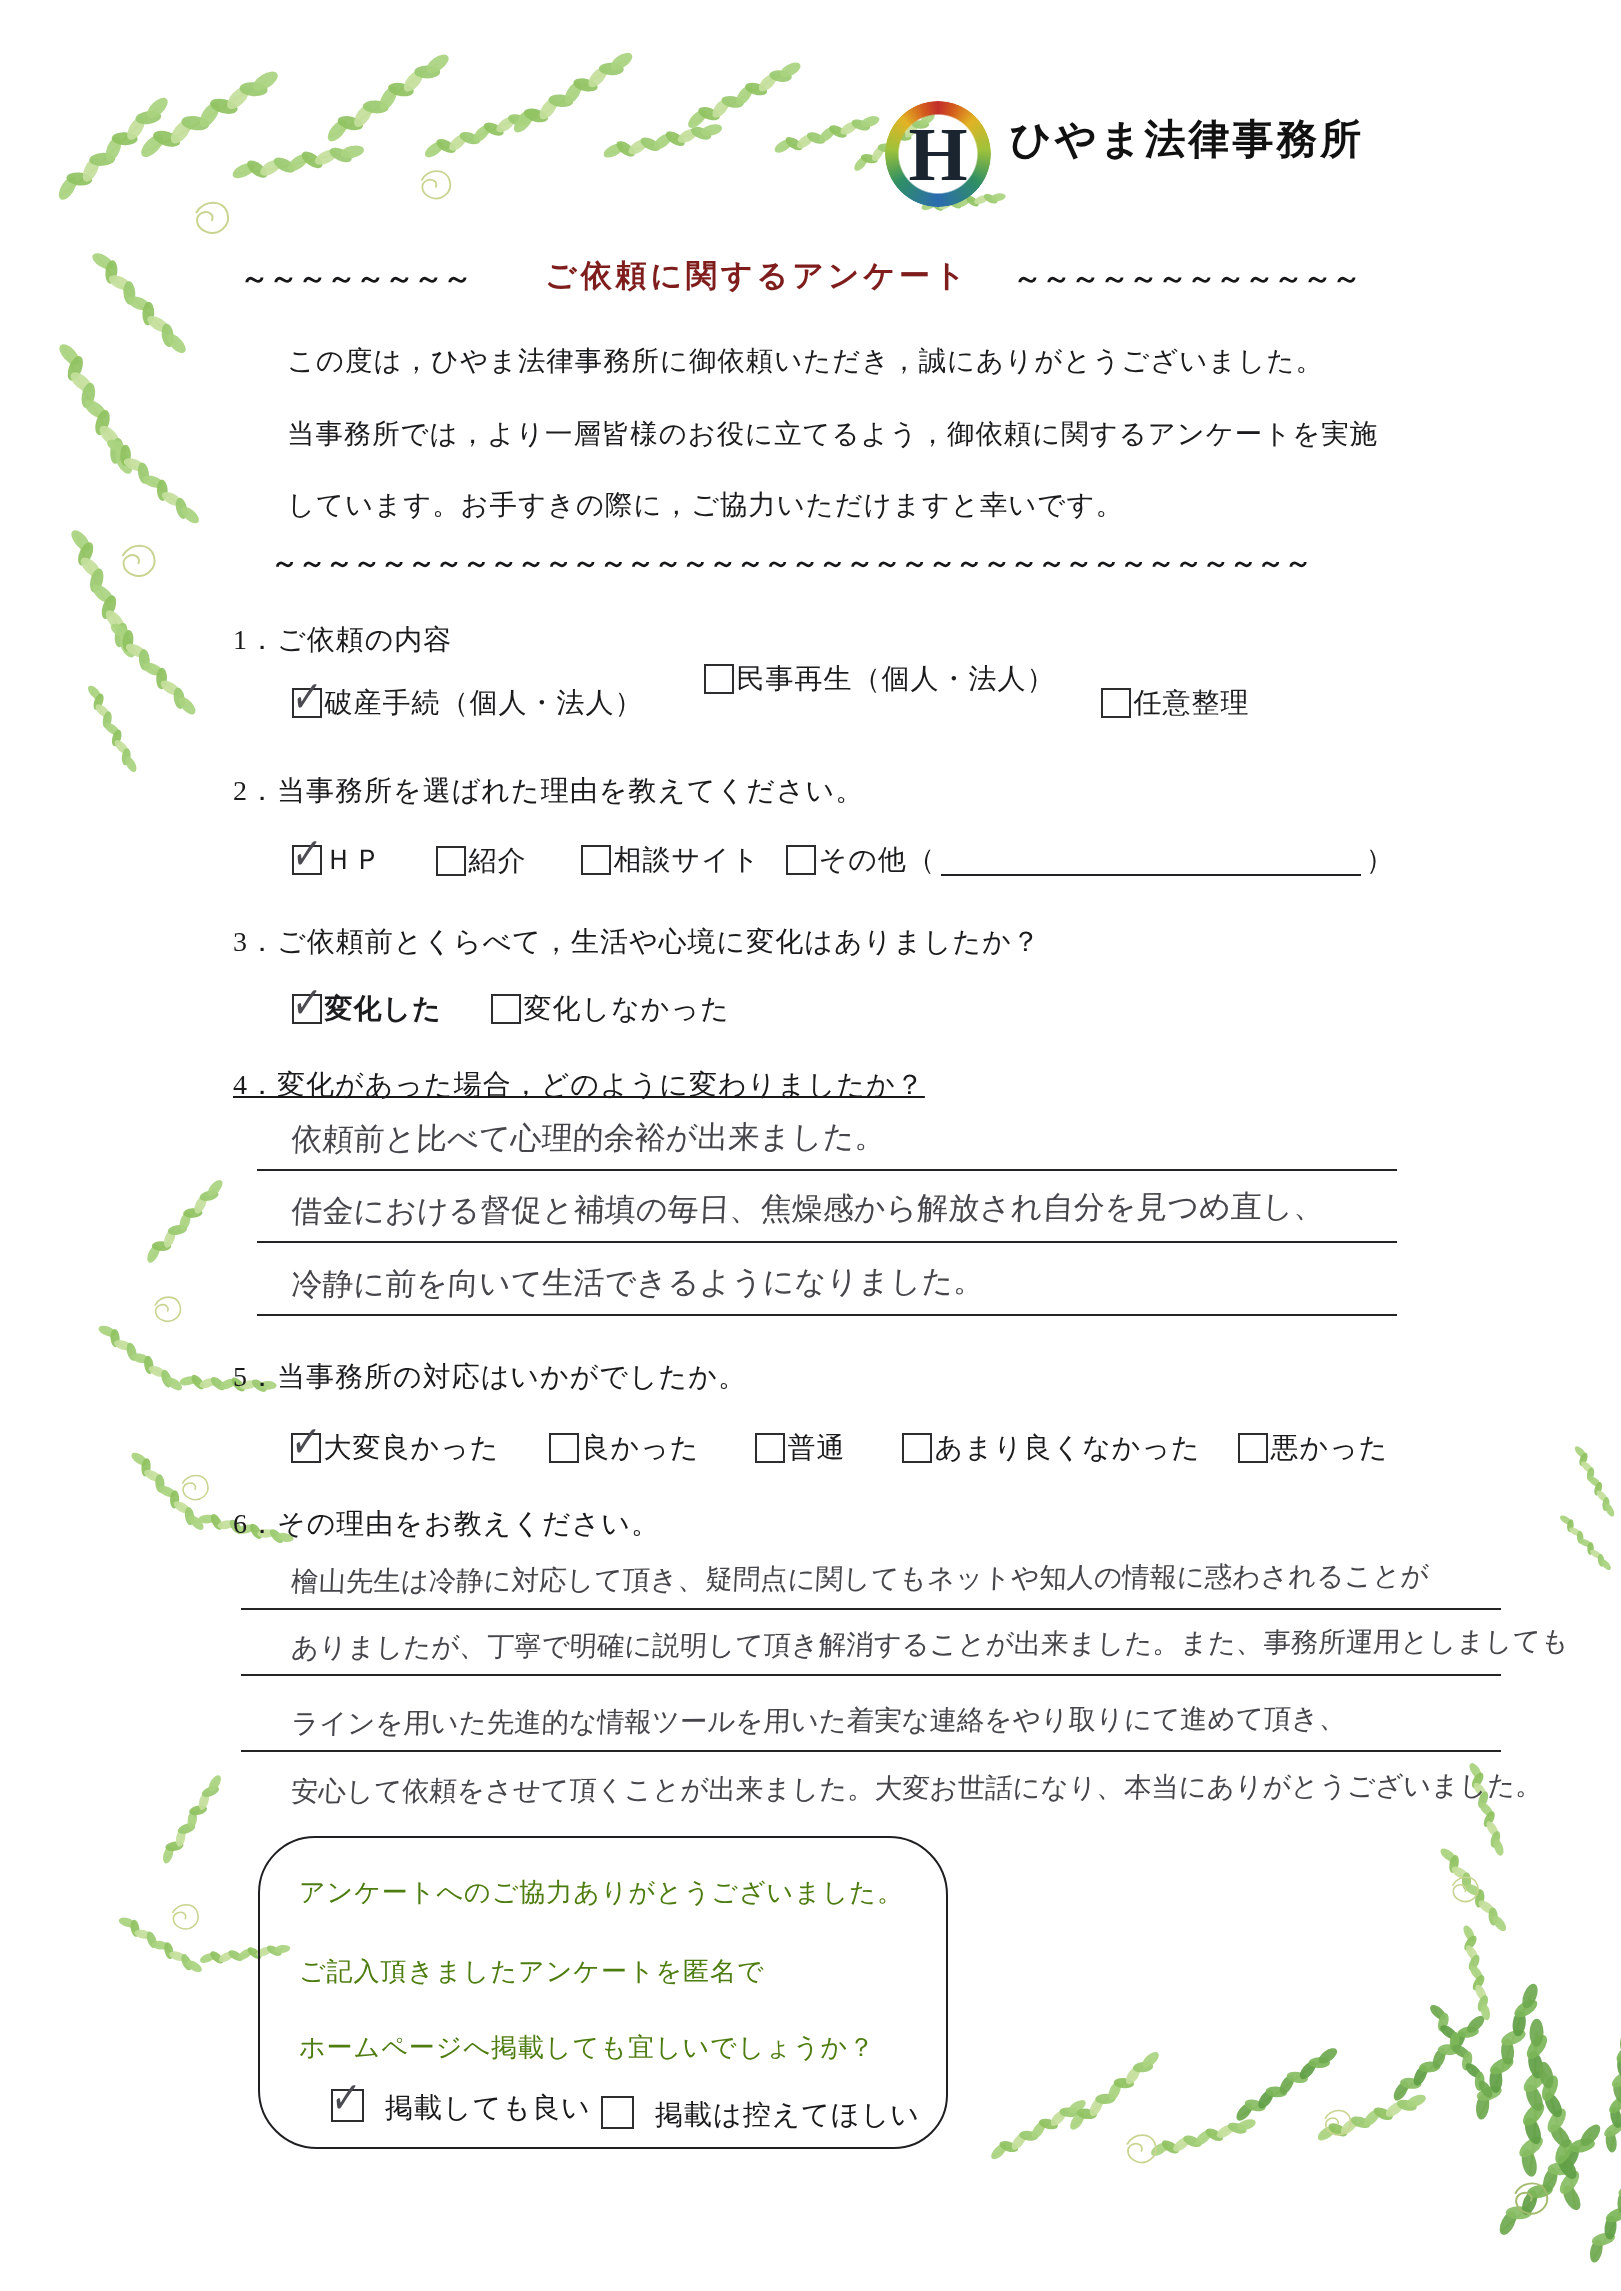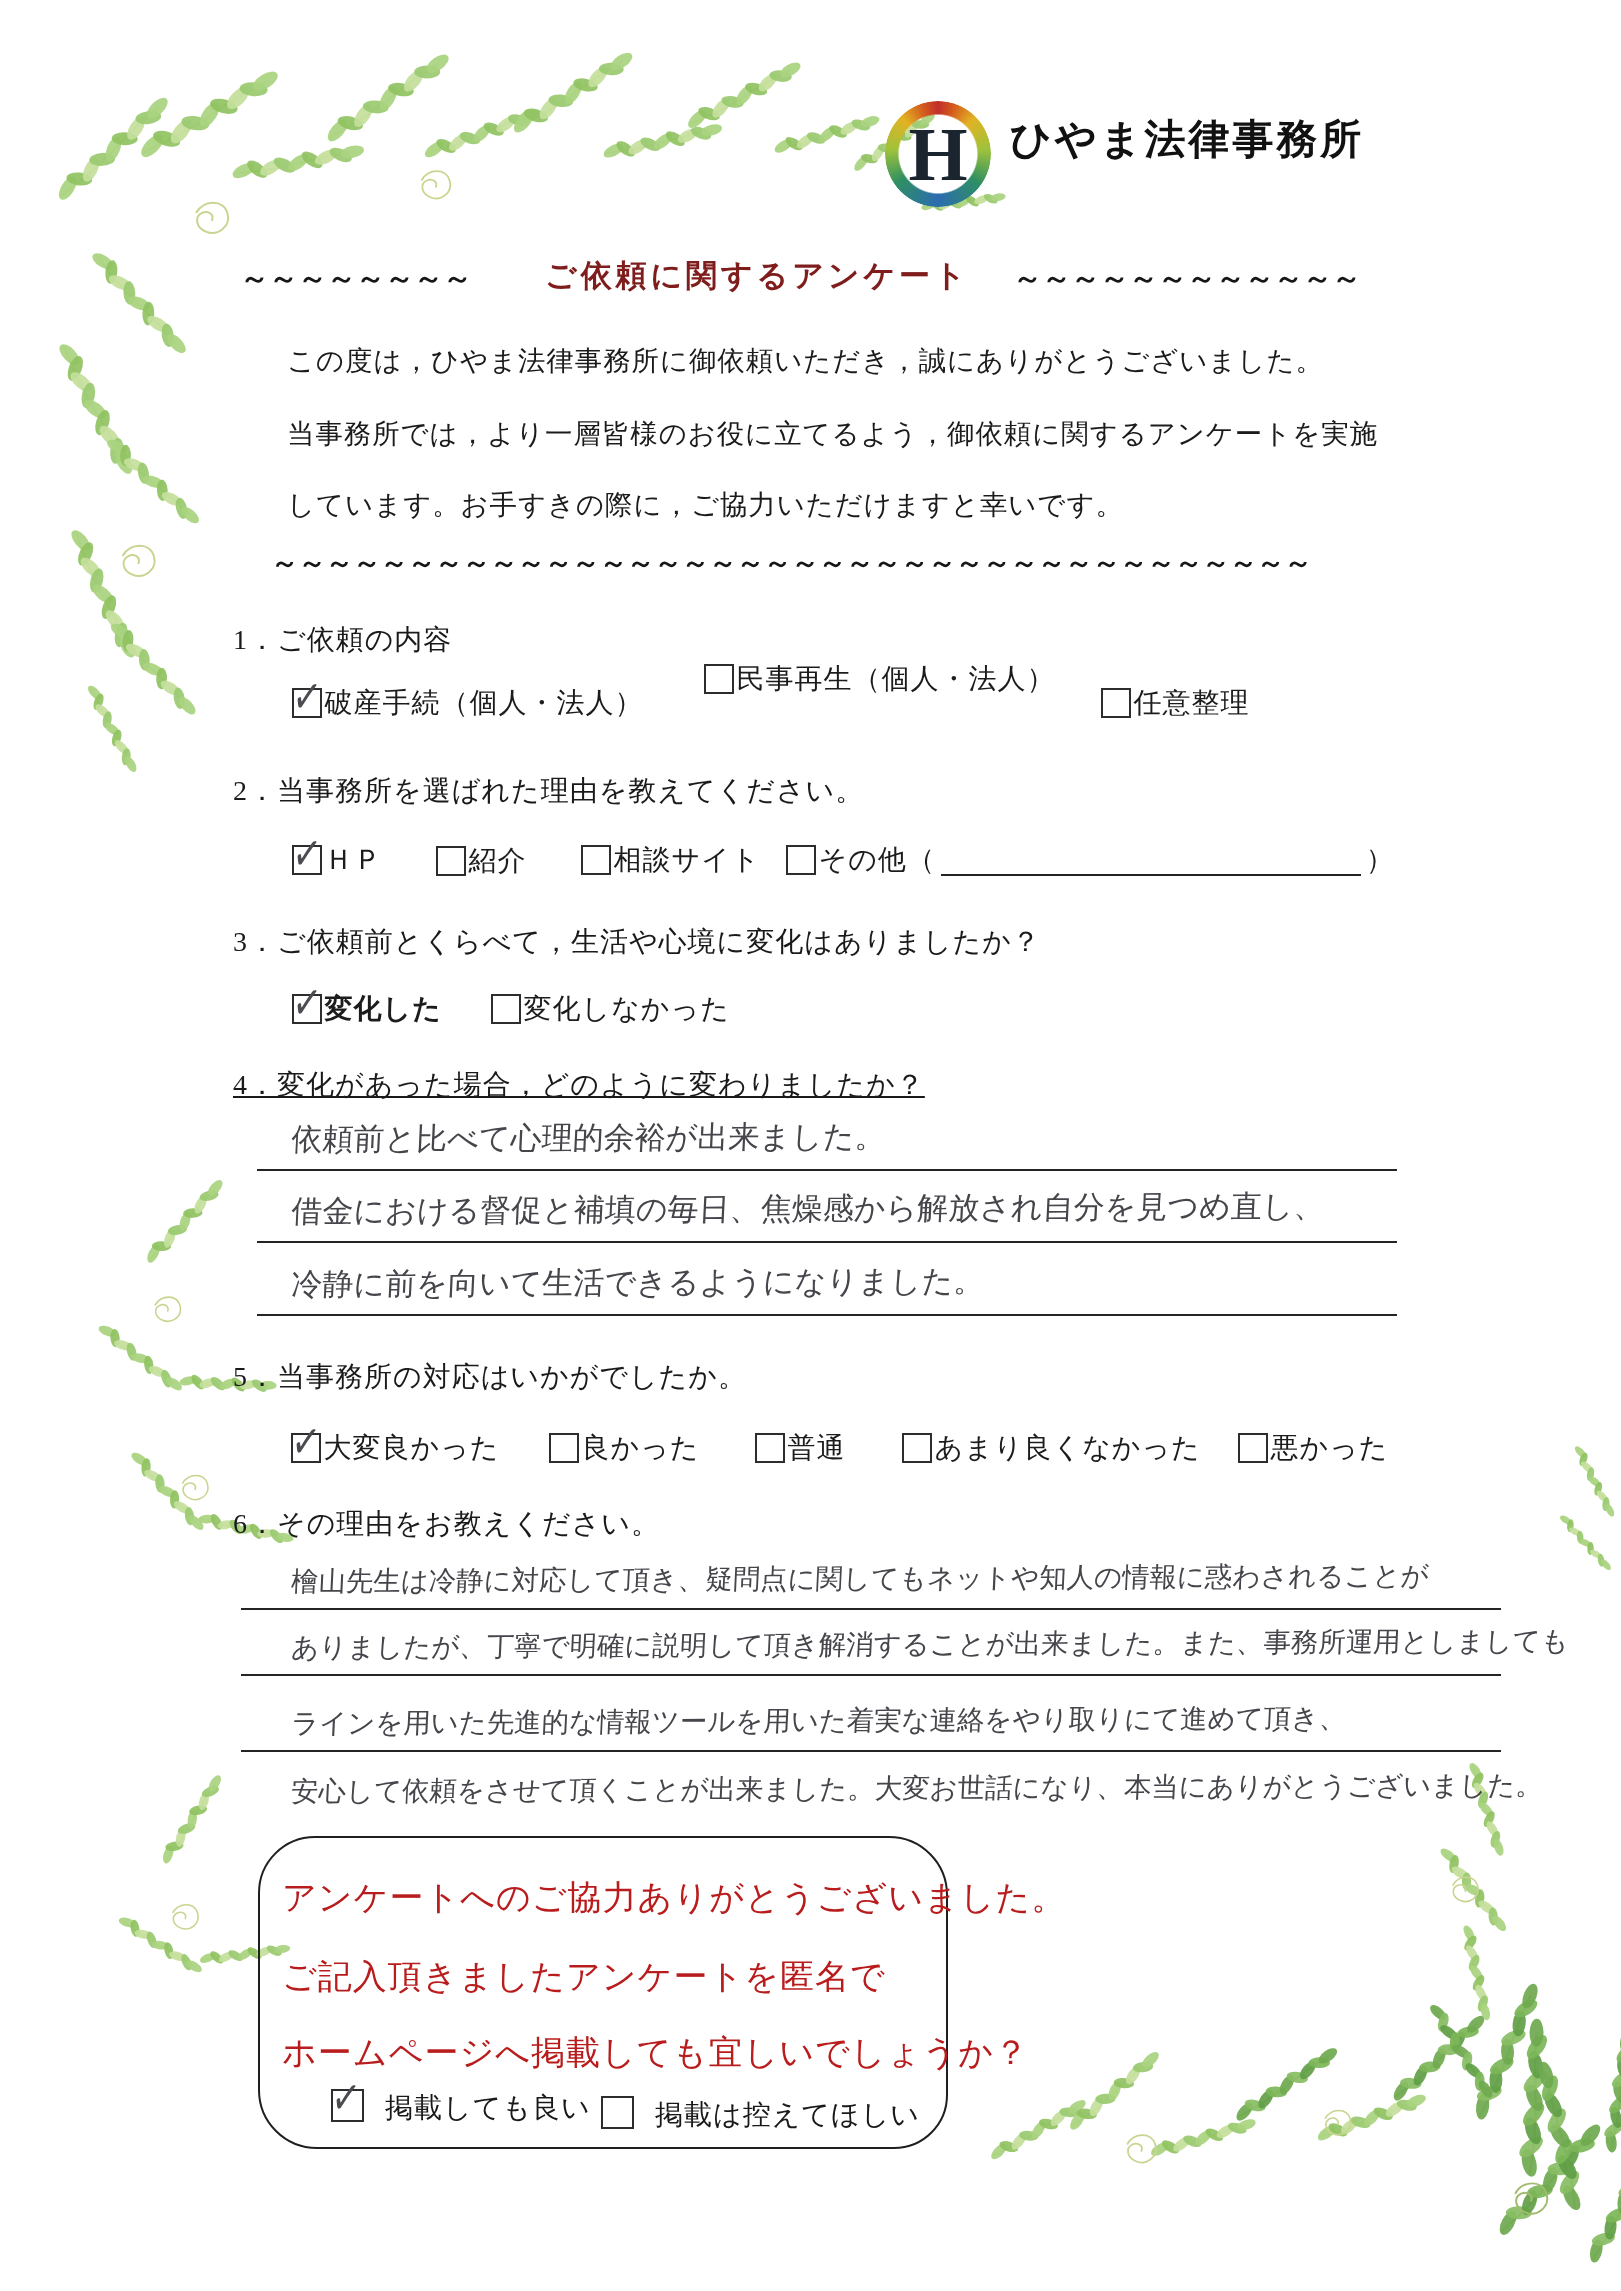--- a/index.html
+++ b/index.html
@@ -67,21 +67,21 @@
   .q4row{left:257px;width:1140px;height:69px;}
   .q4row .hand{font-size:31px;padding:0 0 7.8px 33px;letter-spacing:0;}
   .q6row{left:241px;width:1260px;height:65px;}
   .q6row .hand{font-size:27.4px;padding:0 0 7.8px 49px;letter-spacing:0;}
 
   
   .fbox{
     position:absolute;left:258px;top:1836px;width:686px;height:309px;
     border:2.9px solid #1f1f22;border-radius:57px 59px 54px 59px;
   }
-  .fline{position:absolute;left:22px;font-size:34px;letter-spacing:1px;white-space:nowrap;color:#b91c1c;}
+  .fline{position:absolute;left:39px;font-size:26px;letter-spacing:1px;white-space:nowrap;color:#4d7c0f;}
   .fopt{position:absolute;display:flex;align-items:flex-start;gap:21px;}
   .fopt .cb{width:29px;height:29px;}
   .fopt .lbl{font-size:28px;letter-spacing:1px;white-space:nowrap;color:#19191b;}
 </style>
 </head>
 <body>
 
 <div class="page">
 
   <svg id="deco" width="1621" height="2292" viewBox="0 0 1654 2338">

